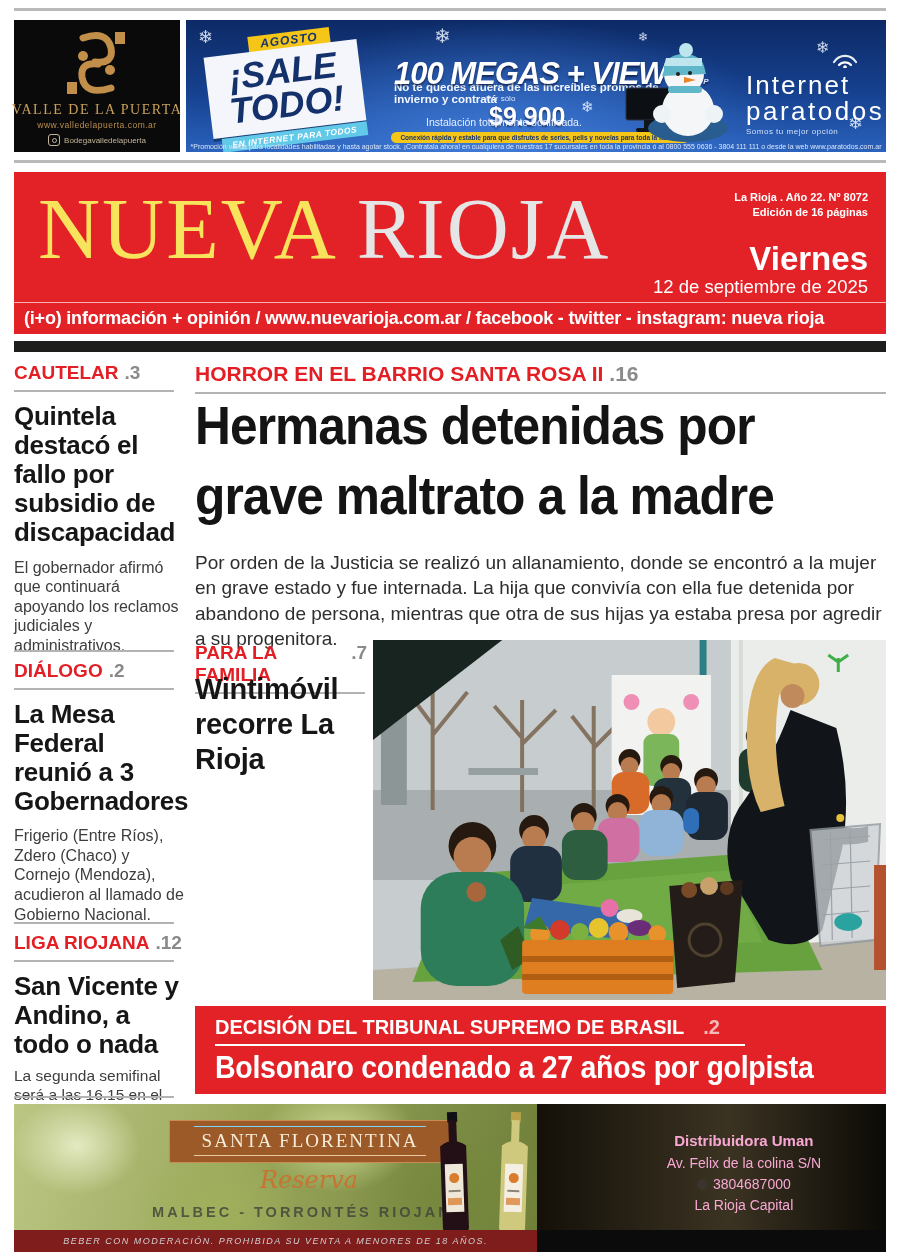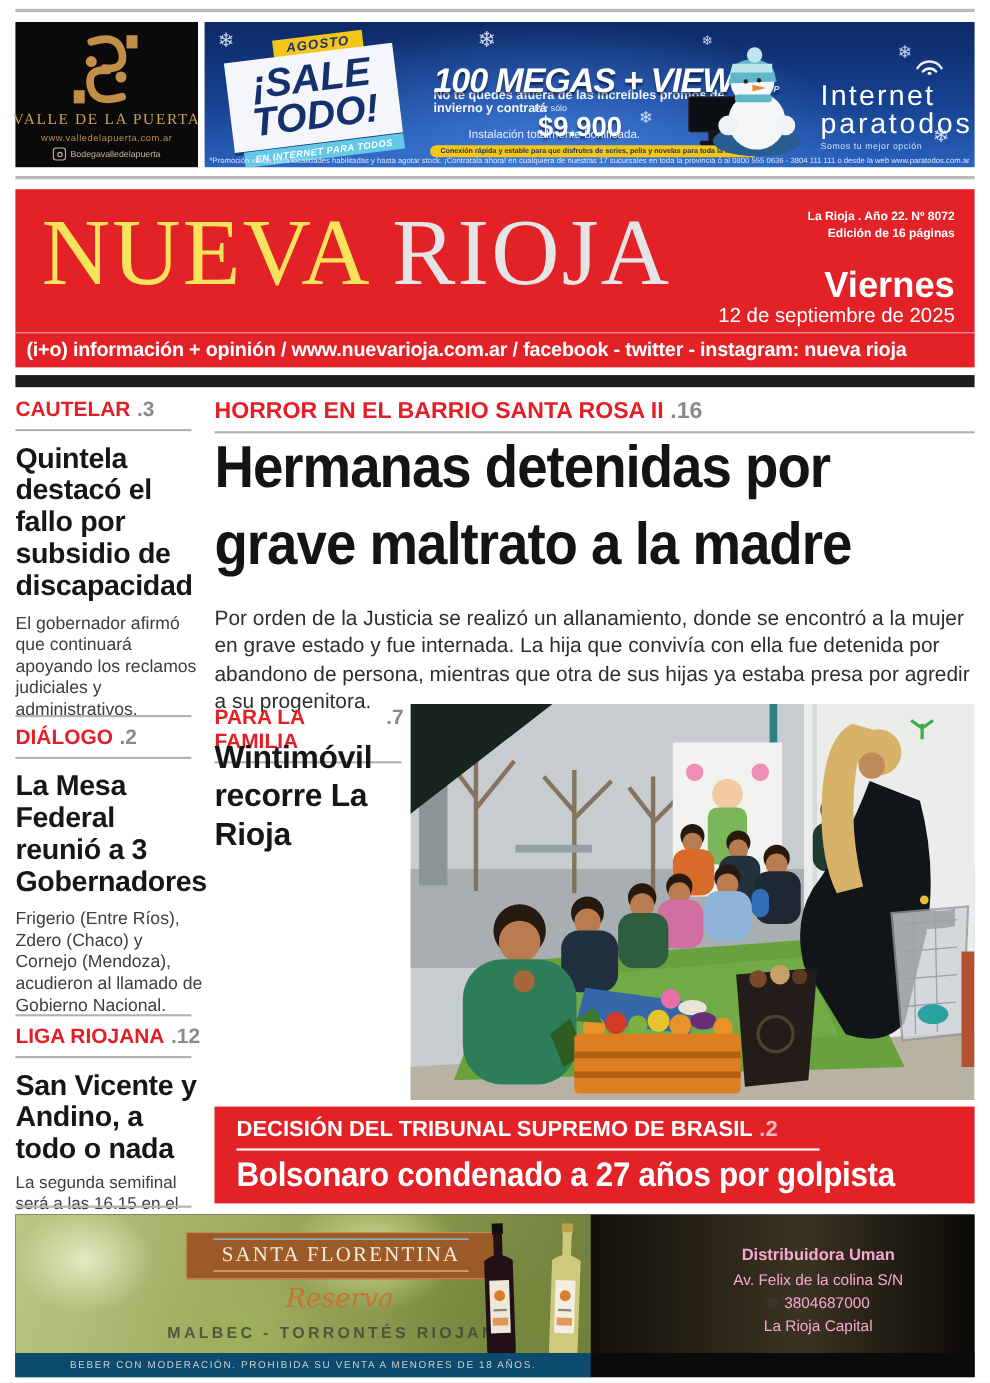--- a/index.html
+++ b/index.html
@@ -78,21 +78,21 @@
   .deck{position:absolute;left:195px;top:550px;width:695px;margin:0;font-size:19px;line-height:1.33;color:#2e2e2e;}
 
   .fam-head{position:absolute;left:195px;top:672px;width:180px;margin:0;font-size:29px;line-height:1.2;
             font-weight:bold;color:#161616;letter-spacing:-.3px;}
   .fam-body{position:absolute;left:195px;top:788px;width:172px;margin:0;font-size:16.5px;line-height:1.25;color:#3d3d3d;}
   .bullet{color:#e31e24;font-weight:bold;}
 
   .photo{position:absolute;left:373px;top:640px;width:513px;height:360px;overflow:hidden;}
 
   .brasil{position:absolute;left:195px;top:1006px;width:691px;height:88px;background:#e32227;color:#fff;}
-  .b-kicker-row{position:absolute;left:20px;top:10px;display:flex;gap:6px;align-items:baseline;
+  .b-kicker-row{position:absolute;left:20px;top:10px;display:flex;gap:19px;align-items:baseline;
                 font-size:20px;font-weight:bold;}
   .b-kpage{color:#f4b9ba;}
   .b-rule{position:absolute;left:20px;top:38px;width:530px;height:2px;background:#ffffff;}
   .b-head{position:absolute;left:20px;top:44px;margin:0;font-size:31px;font-weight:bold;letter-spacing:-.3px;
           transform:scaleX(.92);transform-origin:left top;white-space:nowrap;}
 
   
   .ad-wine{position:absolute;left:14px;top:1104px;width:872px;height:148px;overflow:hidden;background:#111;}
   .wine-left{position:absolute;left:0;top:0;width:60%;height:100%;
       background:radial-gradient(90px 70px at 12% 28%,#e3eac1 0%,rgba(227,234,193,0) 70%),
@@ -109,22 +109,22 @@
              white-space:nowrap;}
   .wine-script{position:absolute;left:155px;top:62px;width:280px;text-align:center;color:#c77433;
                font-family:"DejaVu Serif",serif;font-style:italic;font-size:24px;}
   .wine-var{position:absolute;left:110px;top:100px;width:370px;text-align:center;color:#3f4238;
             font-size:14.5px;font-weight:bold;letter-spacing:3px;opacity:.8;white-space:nowrap;}
   .bottles{position:absolute;left:405px;top:8px;}
   .dist{position:absolute;right:65px;top:26px;text-align:center;color:#f9a8d4;font-size:14px;line-height:1.5;margin-left:12px;}
   .dist-name{font-weight:bold;font-size:15px;}
   .phone-row{display:flex;align-items:center;justify-content:center;gap:5px;}
   .phone-icon{width:11px;height:11px;background:#3a352c;border-radius:50%;display:inline-block;}
-  .wine-legal{position:absolute;left:0;bottom:0;width:60%;height:22px;background:#0c4a6e;color:#cfcfcf;
-              font-size:9px;letter-spacing:1.5px;display:flex;align-items:center;justify-content:center;}
+  .wine-legal{position:absolute;left:0;bottom:0;width:60%;height:22px;background:#7f1d1d;color:#cfcfcf;
+              font-size:9px;letter-spacing:1.5px;display:flex;align-items:center;justify-content:center;font-style:italic;}
   .wine-legal-bar{position:absolute;left:0;bottom:0;width:100%;height:22px;background:#0b0b0b;}
 </style>
 </head>
 <body>
 
 <div class="page">
 
   <div class="hrule" style="top:8px"></div>
 
   <div class="ad-winery">

